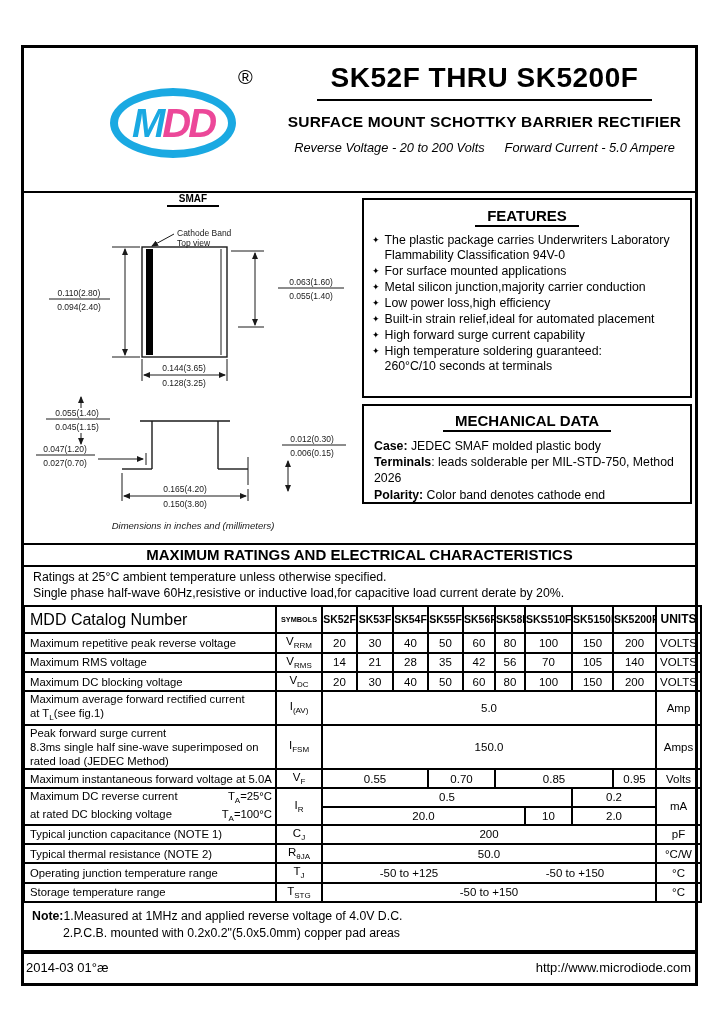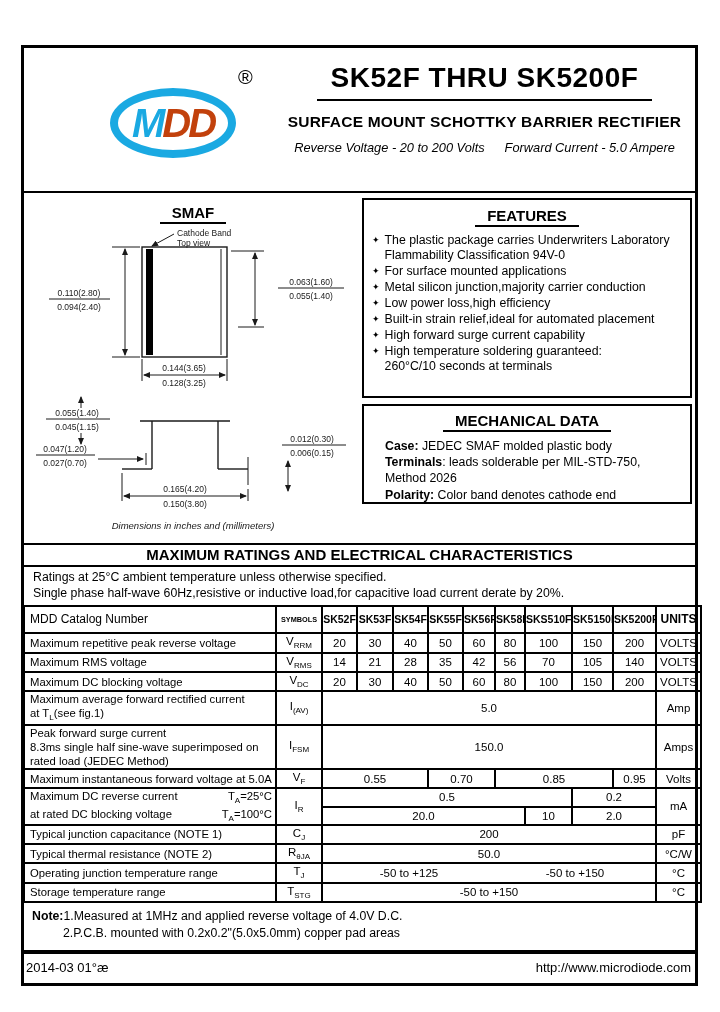--- a/index.html
+++ b/index.html
@@ -15,55 +15,55 @@
   
   .hdr { height:145px; border-bottom:2px solid #000; display:flex; flex-shrink:0; }
   .logo-wrap { width:250px; position:relative; flex-shrink:0; }
   .oval {
     position:absolute; left:86px; top:40px; width:126px; height:70px;
     border:8px solid #1aa9e2; border-radius:50%;
     display:flex; align-items:center; justify-content:center;
   }
   .oval-text { font-size:40px; font-weight:bold; font-style:italic; letter-spacing:-3px; line-height:1; }
   .logo-m { color:#1aa9e2; }
-  .logo-dd { color:#c2410c; }
+  .logo-dd { color:#ec4899; }
   .reg { position:absolute; left:214px; top:18px; font-size:20px; font-weight:normal; }
   .hdr-right { flex:1; text-align:center; padding-top:14px; }
   .title { font-size:28px; font-weight:bold; letter-spacing:0.5px; }
   .title-rule { width:335px; border-top:2px solid #000; margin:5px auto 12px auto; }
   .subtitle { font-size:15.5px; font-weight:bold; letter-spacing:0.2px; }
   .tagline { font-size:12.8px; font-style:italic; margin-top:9px; display:flex; justify-content:center; gap:20px; }
   
   .cols { height:350px; display:flex; flex-shrink:0; }
   .pkg-col { width:338px; position:relative; flex-shrink:0; }
-  .pkg-title { text-align:center; margin-top:11px; font-size:15px; font-weight:bold; }
+  .pkg-title { text-align:center; font-size:10px; font-weight:bold; }
   .u-line { border-bottom:2px solid #000; padding:0 12px 1px 12px; }
   .drawing { position:absolute; left:0; top:36px; }
   .dim { font-size:8.5px; fill:#1a1a1a; }
   .cap { font-size:9.5px; font-style:italic; fill:#1a1a1a; }
   .right-col { flex:1; padding:5px 3px 0 0; display:flex; flex-direction:column; gap:6px; }
   .feat-box { border:2px solid #000; height:200px; padding:3px 8px; overflow:hidden; }
-  .mech-box { border:2px solid #000; height:100px; padding:2px 21px; overflow:hidden; }
+  .mech-box { border:2px solid #000; height:100px; padding:2px 10px; overflow:hidden; }
   .box-head { text-align:center; font-size:15px; font-weight:bold; margin:4px 0 9px 0; }
   .features { list-style:none; font-size:12.3px; line-height:1.22; }
   .features li { display:flex; gap:5px; margin-bottom:1px; }
   .bullet { flex-shrink:0; font-size:9px; line-height:1.6; }
   .feat-text { white-space:pre-line; }
   .mech-line { font-size:12.3px; line-height:1.32; }
   .mech-line b { font-weight:bold; }
   
   .ratings-head { border-top:2px solid #000; border-bottom:2px solid #000; text-align:center;
     font-size:15px; font-weight:bold; padding:1px 0 2px 0; flex-shrink:0; }
   .ratings-notes { padding:3px 9px 4px 9px; font-size:12.3px; line-height:1.28; flex-shrink:0; }
   
   table { width:677px; margin-left:-1px; border-collapse:collapse; table-layout:fixed; flex-shrink:0; }
   th, td { border:2px solid #000; text-align:center; font-size:11.5px; font-weight:normal;
     padding:0 1px; height:17px; line-height:1.25; overflow:hidden; }
   .param { text-align:left; padding-left:5px; font-size:11.3px; white-space:nowrap; }
-  .hdr-cat { font-size:12px; font-weight:normal; height:27px; }
+  .hdr-cat { font-size:16px; font-weight:normal; height:27px; }
   .sym-h { font-size:7.3px; font-weight:bold; letter-spacing:0; }
   .dev-h { font-size:10.5px; font-weight:bold; padding:0;margin-top:16px; }
   .units-h { font-size:12px; font-weight:bold; }
   .sb { font-size:8px; }
   .no-r { border-right:hidden; }
   .no-l { border-left:hidden; }
   .cond-line { display:flex; justify-content:space-between; padding-right:2px; }
   
   .note-box { border-bottom:2px solid #000; padding:5px 8px 9px 8px; font-size:12.3px; line-height:1.35; flex-shrink:0; }
   .note-indent { padding-left:31px; }

